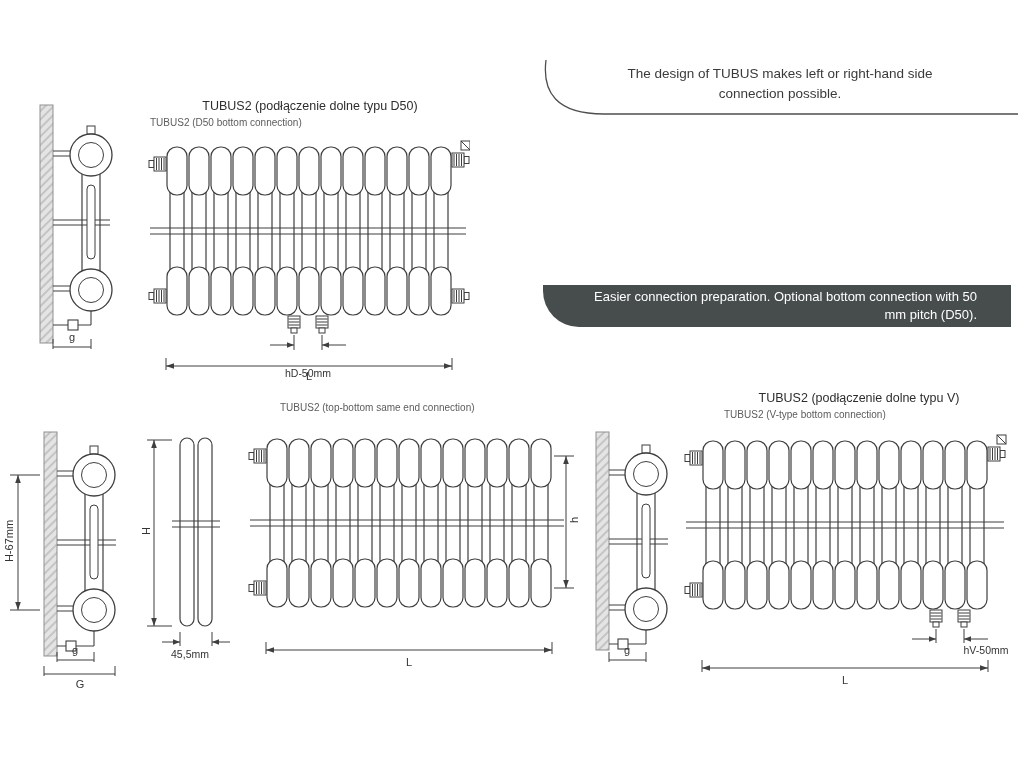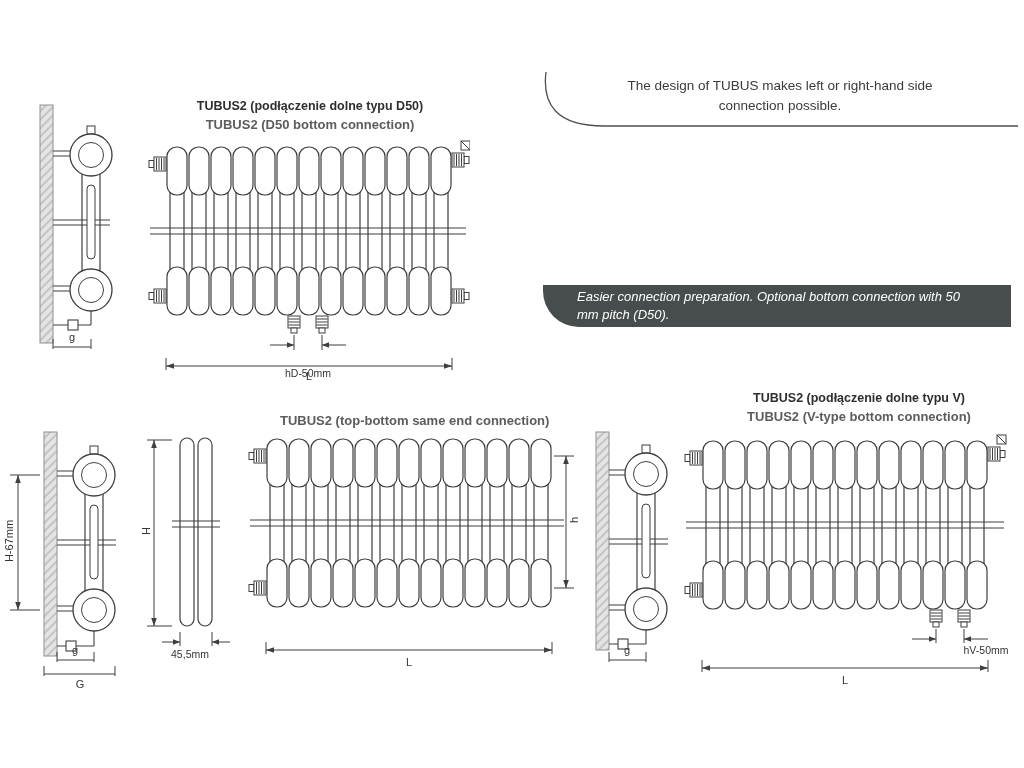--- a/index.html
+++ b/index.html
@@ -1,27 +1,27 @@
 <!DOCTYPE html>
 <html><head>
 <meta charset="utf-8">
 <style>
   * { margin:0; padding:0; box-sizing:border-box; }
   body { background:#ffffff; font-family:"Liberation Sans", sans-serif; }
   .canvas { position:relative; width:1024px; height:768px; background:#fff; overflow:hidden; color:#333; }
   .abs { position:absolute; }
-  .title { font-weight:bold; font-size:12.5px; color:#2e2e2e; text-align:center; white-space:nowrap; }
-  .subtitle { font-size:13px; color:#5c5c5c; text-align:center; white-space:nowrap;font-weight:bold; }
+  .title { font-weight:normal; font-size:12.5px; color:#2e2e2e; text-align:center; white-space:nowrap; }
+  .subtitle { font-size:10px; color:#5c5c5c; white-space:nowrap; }
   .dim { font-size:11px; color:#343434; text-align:center; }
   .dim-small { font-size:10.5px; }
   .dim-rot { transform:rotate(-90deg); }
   .callout-text { font-size:13.5px; color:#3a3a3a; text-align:center; line-height:1.5; }
   .banner { background:#474c4c; color:#ffffff; border-radius:0 0 0 36px;
             display:flex; align-items:center; justify-content:center;
-            text-align:left; font-size:13px; line-height:1.4;font-style:italic; }
+            text-align:right; font-size:13px; line-height:1.4; }
   svg { display:block; }
 </style>
 </head>
 <body>
 
 <div class="canvas">
 
   <svg width="0" height="0" style="position:absolute" aria-hidden="true">
     <defs>
       <pattern id="hatchp" width="6" height="6" patternUnits="userSpaceOnUse" patternTransform="rotate(45)">
@@ -131,21 +131,21 @@
     <g fill="#3f3f3f" stroke="none">
       <polygon points="146,207 139,204.3 139,209.7"></polygon>
       <polygon points="174,207 181,204.3 181,209.7"></polygon>
       <polygon points="18,228 26,225.3 26,230.7"></polygon>
       <polygon points="304,228 296,225.3 296,230.7"></polygon>
     </g>
   </svg>
   <div class="abs dim dim-small" style="left:278px;top:367px;width:60px">hD-50mm</div>
   <div class="abs dim" style="left:279px;top:370px;width:60px">L</div>
 
-  <div class="abs" style="left:540px;top:68px;width:478px;height:72px">
+  <div class="abs" style="left:540px;top:56px;width:478px;height:72px">
     <svg class="abs" style="left:0;top:0" width="478" height="72" viewBox="0 0 478 72">
       <path d="M 6 4 C 2 36 16 58 64 58 L 478 58" fill="none" stroke="#4e4e4e" stroke-width="1.3"></path>
     </svg>
     <div class="abs callout-text" style="left:70px;top:8px;width:340px">The design of TUBUS makes left or right-hand side connection possible.</div>
   </div>
 
   <div class="abs banner" style="left:543px;top:285px;width:468px;height:42px">
     <div style="max-width:400px">Easier connection preparation. Optional bottom connection with 50 mm pitch (D50).</div>
   </div>
 
@@ -208,21 +208,21 @@
     <g stroke="#3f3f3f" stroke-width="1" fill="none">
       <line x1="38" y1="204" x2="38" y2="218"></line>
       <line x1="70" y1="204" x2="70" y2="218"></line>
       <line x1="20" y1="214" x2="38" y2="214"></line>
       <line x1="70" y1="214" x2="88" y2="214"></line>
     </g>
   </svg>
   <div class="abs dim dim-rot" style="left:116px;top:525px;width:60px">H</div>
   <div class="abs dim dim-small" style="left:160px;top:648px;width:60px">45,5mm</div>
 
-  <div class="abs subtitle" style="left:280px;top:413px;width:260px">TUBUS2 (top-bottom same end connection)</div>
+  <div class="abs subtitle" style="left:280px;top:402px;width:260px">TUBUS2 (top-bottom same end connection)</div>
 
   <svg class="abs" style="left:248px;top:430px" width="332" height="240" viewBox="0 0 332 240">
     <use href="#frad" x="18" y="8"></use>
     <g stroke="#3f3f3f" stroke-width="1">
       <line x1="2" y1="90" x2="316" y2="90"></line>
       <line x1="2" y1="96" x2="316" y2="96"></line>
     </g>
     <use href="#sstub" x="1" y="19"></use>
     <use href="#sstub" x="1" y="151"></use>
     <g stroke="#3f3f3f" stroke-width="1" fill="none">

